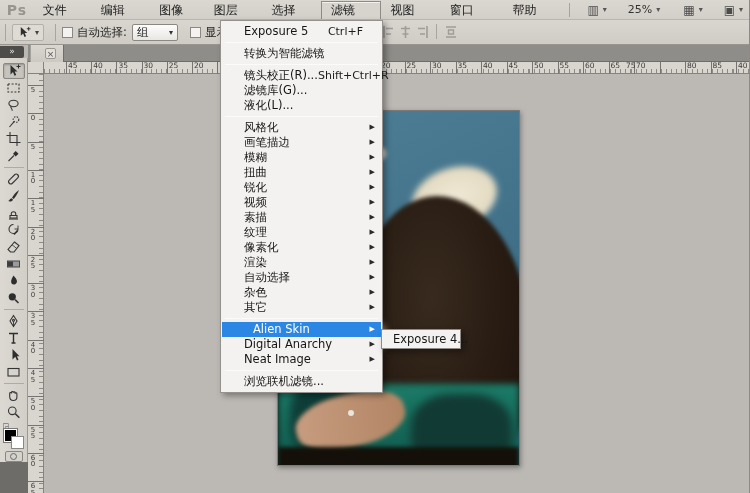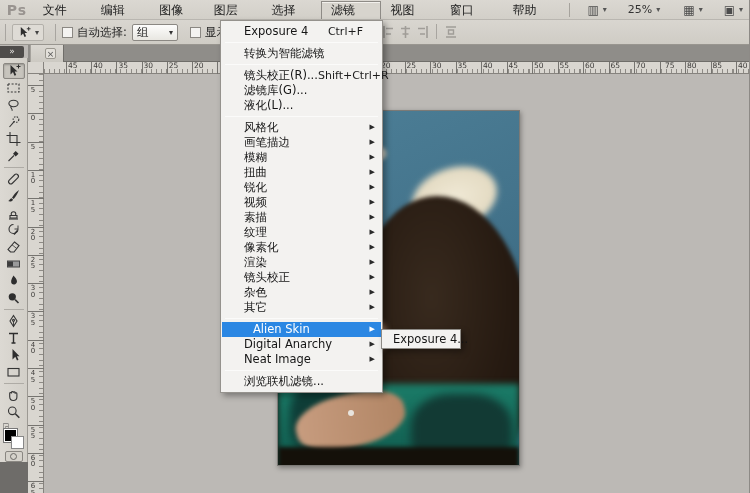--- a/index.html
+++ b/index.html
@@ -235,21 +235,21 @@
       <div class="h-num" style="left: 490px;">50</div>
       <div class="h-tick" style="left: 513.5px;"></div>
       <div class="h-num" style="left: 515.5px;">55</div>
       <div class="h-tick" style="left: 539px;"></div>
       <div class="h-num" style="left: 541px;">60</div>
       <div class="h-tick" style="left: 564.5px;"></div>
       <div class="h-num" style="left: 566.5px;">65</div>
       <div class="h-tick" style="left: 590px;"></div>
       <div class="h-num" style="left: 592px; text-align: center;">70</div>
       <div class="h-tick" style="left: 615.5px;"></div>
-      <div class="h-num" style="left: 621px;">75</div>
+      <div class="h-num" style="left: 582px;">75</div>
       <div class="h-tick" style="left: 641px;"></div>
       <div class="h-num" style="left: 643px;">80</div>
       <div class="h-tick" style="left: 666.5px;"></div>
       <div class="h-num" style="left: 668.5px;">85</div>
       <div class="h-tick" style="left: 692px;"></div>
       <div class="h-num" style="left: 694px;">40</div>
     </div>
   <div id="v-ruler">
       <div class="minor"></div>
       <div class="v-tick" style="top: 11px;"></div>
@@ -433,21 +433,21 @@
       <div class="p-cloth-dark1"></div>
       <div class="p-cloth-dark2"></div>
       <div class="p-hand"></div>
       <div class="p-ring"></div>
       <div class="p-bottom"></div>
     </div>
   </div>
 
   <div id="filter-menu">
       <div class="fm-item">
-        <span class="lbl">Exposure 4</span>
+        <span class="lbl">Exposure 5</span>
         <span class="sc">Ctrl+F</span>
       </div>
       <div class="fm-sep"></div>
       <div class="fm-item">
         <span class="lbl">转换为智能滤镜</span>
       </div>
       <div class="fm-sep"></div>
       <div class="fm-item">
         <span class="lbl">镜头校正(R)...</span>
         <span class="sc">Shift+Ctrl+R</span>
@@ -493,21 +493,21 @@
       </div>
       <div class="fm-item">
         <span class="lbl">像素化</span>
         <span class="arr">▶</span>
       </div>
       <div class="fm-item">
         <span class="lbl">渲染</span>
         <span class="arr">▶</span>
       </div>
       <div class="fm-item">
-        <span class="lbl">镜头校正</span>
+        <span class="lbl">自动选择</span>
         <span class="arr">▶</span>
       </div>
       <div class="fm-item">
         <span class="lbl">杂色</span>
         <span class="arr">▶</span>
       </div>
       <div class="fm-item">
         <span class="lbl">其它</span>
         <span class="arr">▶</span>
       </div>

